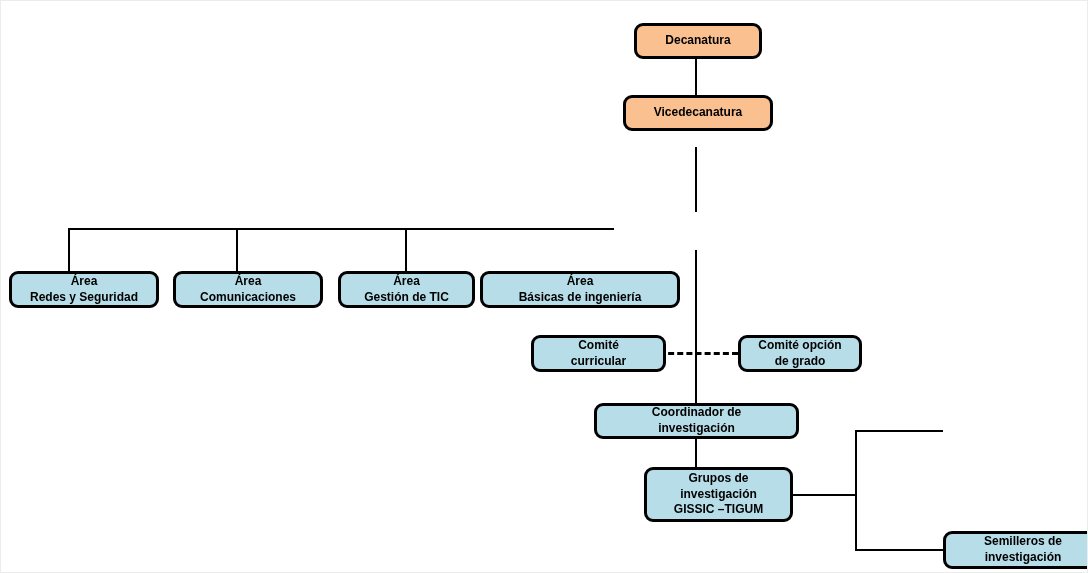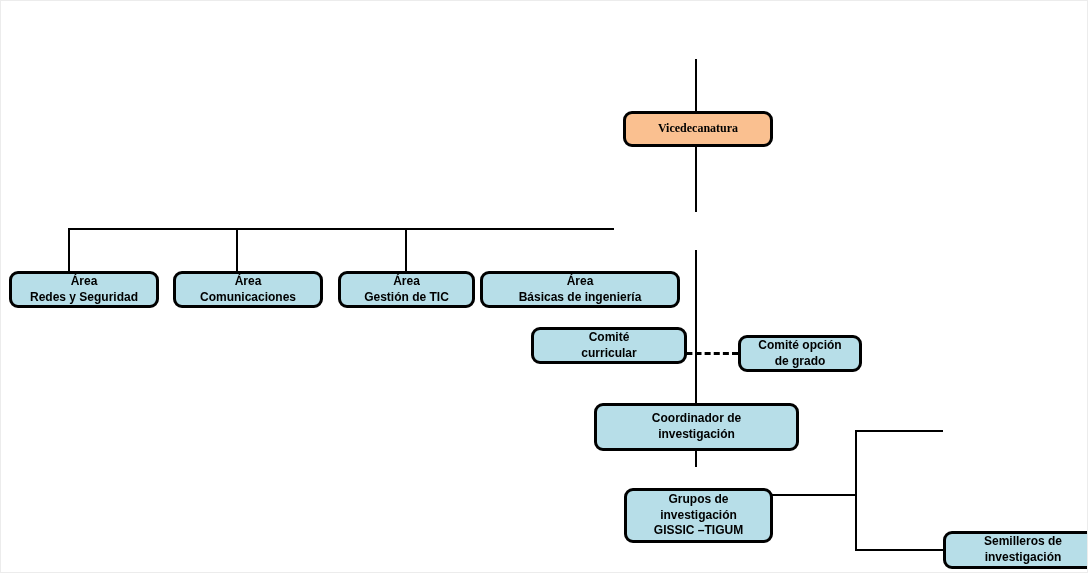--- a/index.html
+++ b/index.html
@@ -42,30 +42,30 @@
   }
   .dashed-line {
     position: absolute;
     height: 0;
     border-top: 3px dashed var(--c-line, #000);
     background: transparent;
   }
 
   
   #n-decanatura      { left: 633px; top: 22px;  width: 128px; height: 36px; }
-  #n-vicedecanatura  { left: 622px; top: 110px; width: 150px; height: 36px; font-family: Liberation Serif, serif; }
+  #n-vicedecanatura  { left: 622px; top: 94px; width: 150px; height: 36px; }
   #n-programa        { left: 611px; top: 211px; width: 172px; height: 38px; }
   #n-area-redes      { left: 8px;   top: 270px; width: 150px; height: 37px; }
   #n-area-comunicaciones { left: 172px; top: 270px; width: 150px; height: 37px; }
   #n-area-gestion    { left: 337px; top: 270px; width: 137px; height: 37px; }
   #n-area-basicas    { left: 479px; top: 270px; width: 200px; height: 37px; }
-  #n-comite-curricular { left: 530px; top: 326px; width: 156px; height: 37px; }
+  #n-comite-curricular { left: 530px; top: 334px; width: 135px; height: 37px; }
   #n-comite-opcion   { left: 737px; top: 334px; width: 124px; height: 37px; }
-  #n-coordinador     { left: 593px; top: 402px; width: 205px; height: 48px; }
-  #n-grupos          { left: 623px; top: 466px; width: 149px; height: 55px; margin-top: 21px; }
+  #n-coordinador     { left: 593px; top: 402px; width: 205px; height: 36px; }
+  #n-grupos          { left: 643px; top: 466px; width: 149px; height: 55px; }
   #n-jovenes         { left: 942px; top: 411px; width: 136px; height: 39px; }
   #n-semilleros      { left: 942px; top: 530px; width: 160px; height: 38px; }
 
   
   #l-dec-vice    { left: 694px; top: 58px;  width: 2px;  height: 52px; }
   #l-vice-prog   { left: 694px; top: 146px; width: 2px;  height: 65px; }
   #l-prog-coord  { left: 694px; top: 249px; width: 2px;  height: 153px; }
   #l-coord-grupos{ left: 694px; top: 438px; width: 2px;  height: 28px; }
   #l-areas-h     { left: 67px;  top: 227px; width: 546px; height: 2px; }
   #l-area1-v     { left: 67px;  top: 227px; width: 2px;  height: 43px; }
@@ -89,20 +89,21 @@
   <div class="line" id="l-areas-h"></div>
   <div class="line" id="l-area1-v"></div>
   <div class="line" id="l-area2-v"></div>
   <div class="line" id="l-area3-v"></div>
   <div class="dashed-line" id="l-comites-dash"></div>
   <div class="line" id="l-grupos-right"></div>
   <div class="line" id="l-right-trunk"></div>
   <div class="line" id="l-jovenes-h"></div>
   <div class="line" id="l-semilleros-h"></div>
 
+  <div class="node orange" id="n-decanatura">Decanatura</div>
 
   <div class="node orange" id="n-vicedecanatura">Vicedecanatura</div>
 
 
   <div class="node blue" id="n-area-redes">Área
 Redes y Seguridad</div>
 
   <div class="node blue" id="n-area-comunicaciones">Área
 Comunicaciones</div>
 

